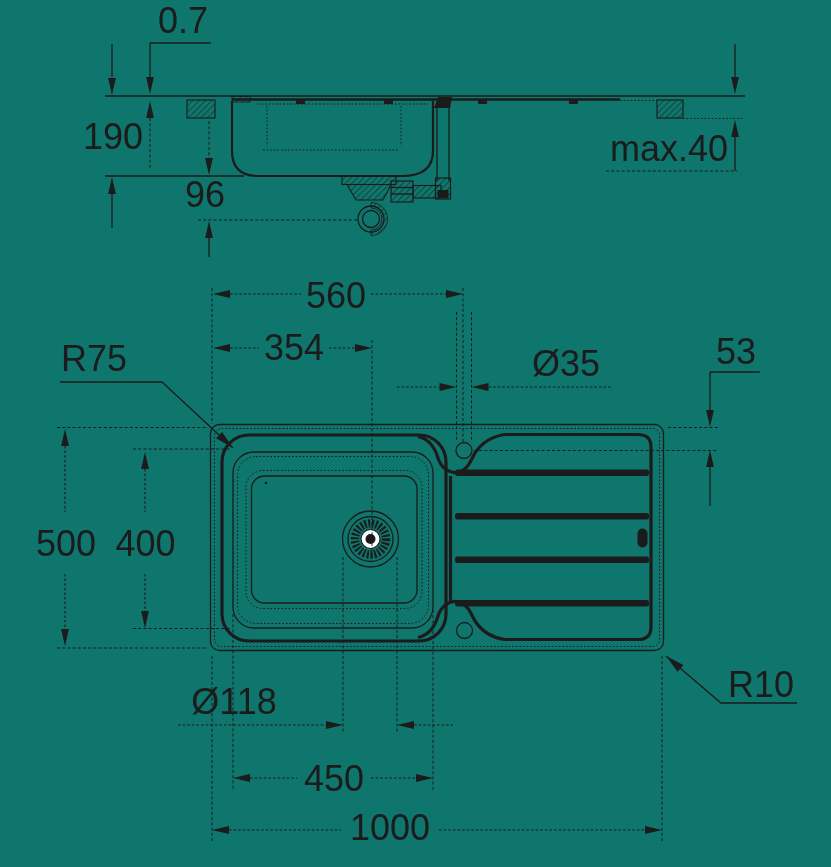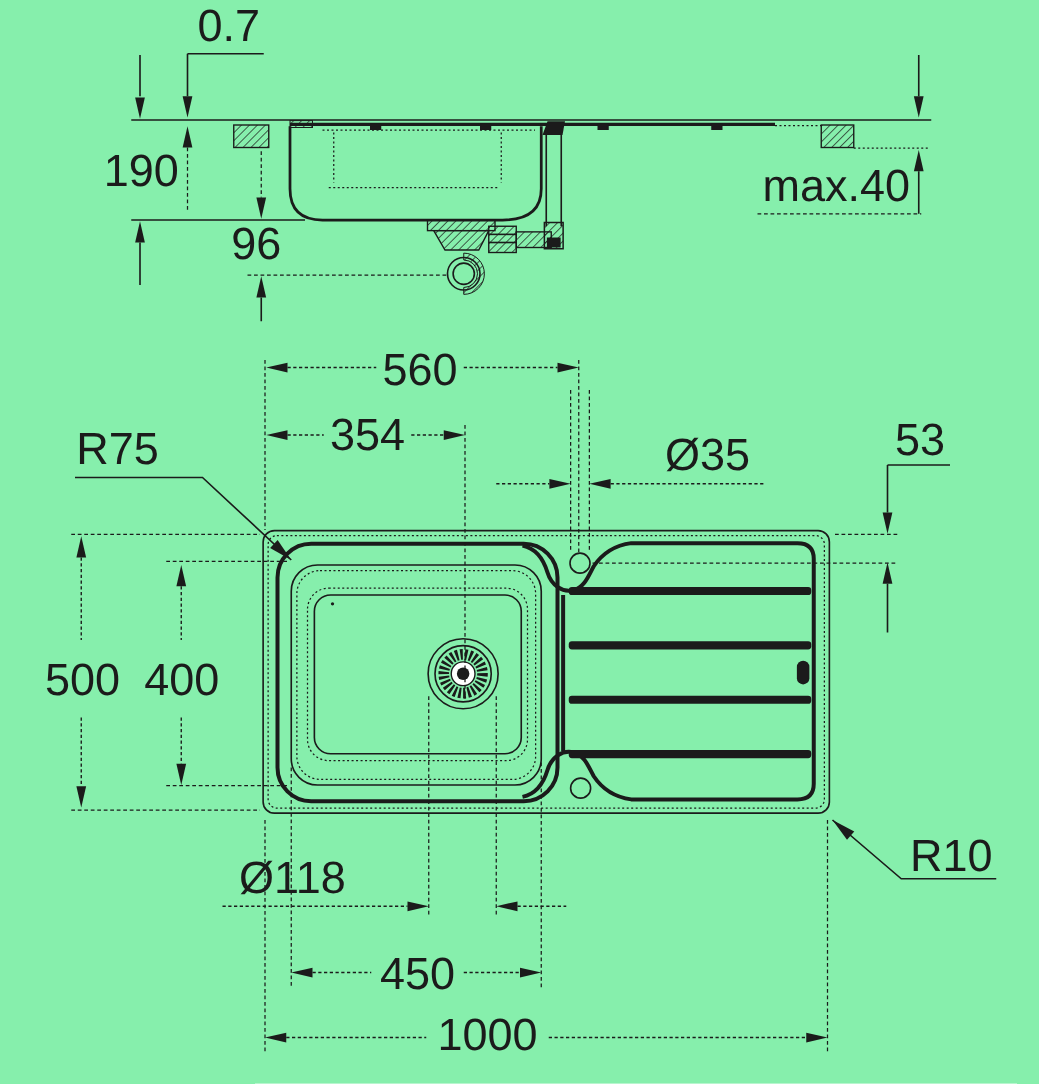--- a/index.html
+++ b/index.html
@@ -1,16 +1,16 @@
 <!DOCTYPE html>
 <html><head>
 <meta charset="utf-8">
 <style>
   html,body{margin:0;padding:0;background:#fff;}
-  .stage{position:relative;width:831px;height:867px;background:#86efac;overflow:hidden;
+  .stage{position:relative;width:831px;height:867px;background:#0f766e;overflow:hidden;
          font-family:"Liberation Sans", sans-serif;}
   svg{position:absolute;left:0;top:0;}
   .obj   {stroke:#1b1b1b;fill:none;stroke-width:1.3;}
   .thick {stroke:#1b1b1b;fill:none;stroke-width:3.2;}
   .mid   {stroke:#1b1b1b;fill:none;stroke-width:2.2;}
   .dim   {stroke:#1b1b1b;fill:none;stroke-width:1.1;stroke-dasharray:2.6 2;}
   .ext   {stroke:#1b1b1b;fill:none;stroke-width:1;stroke-dasharray:3 2.2;}
   .hid   {stroke:#1b1b1b;fill:none;stroke-width:1;stroke-dasharray:1.6 2;}
   .arr   {fill:#1b1b1b;stroke:none;}
   .lbl   {font-family:"Liberation Sans", sans-serif;font-size:36px;fill:#1b1b1b;text-anchor:middle;}

